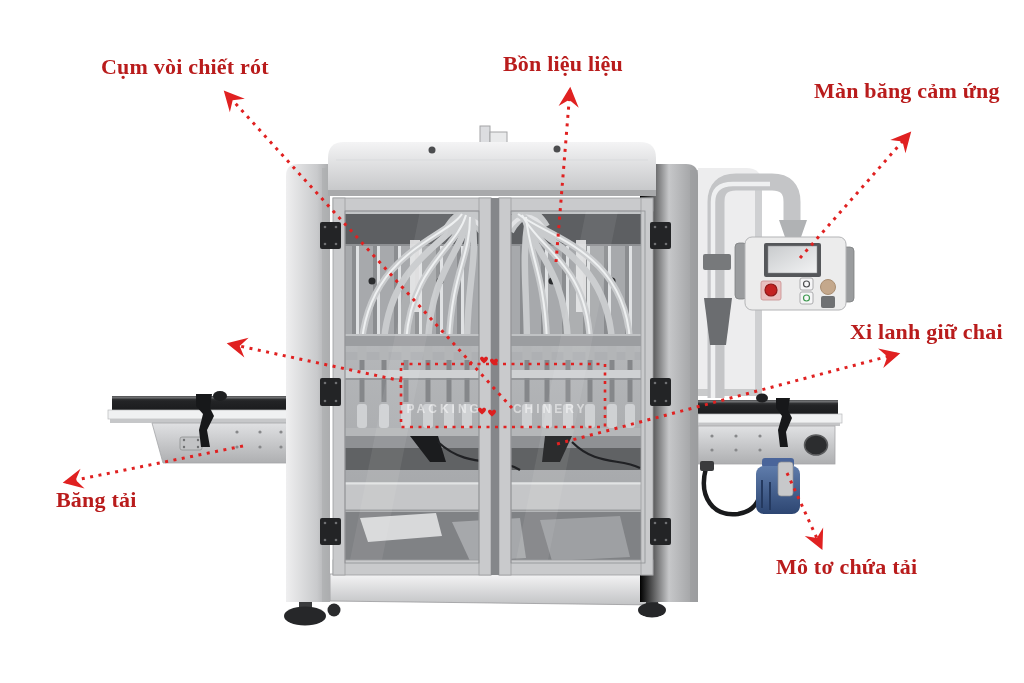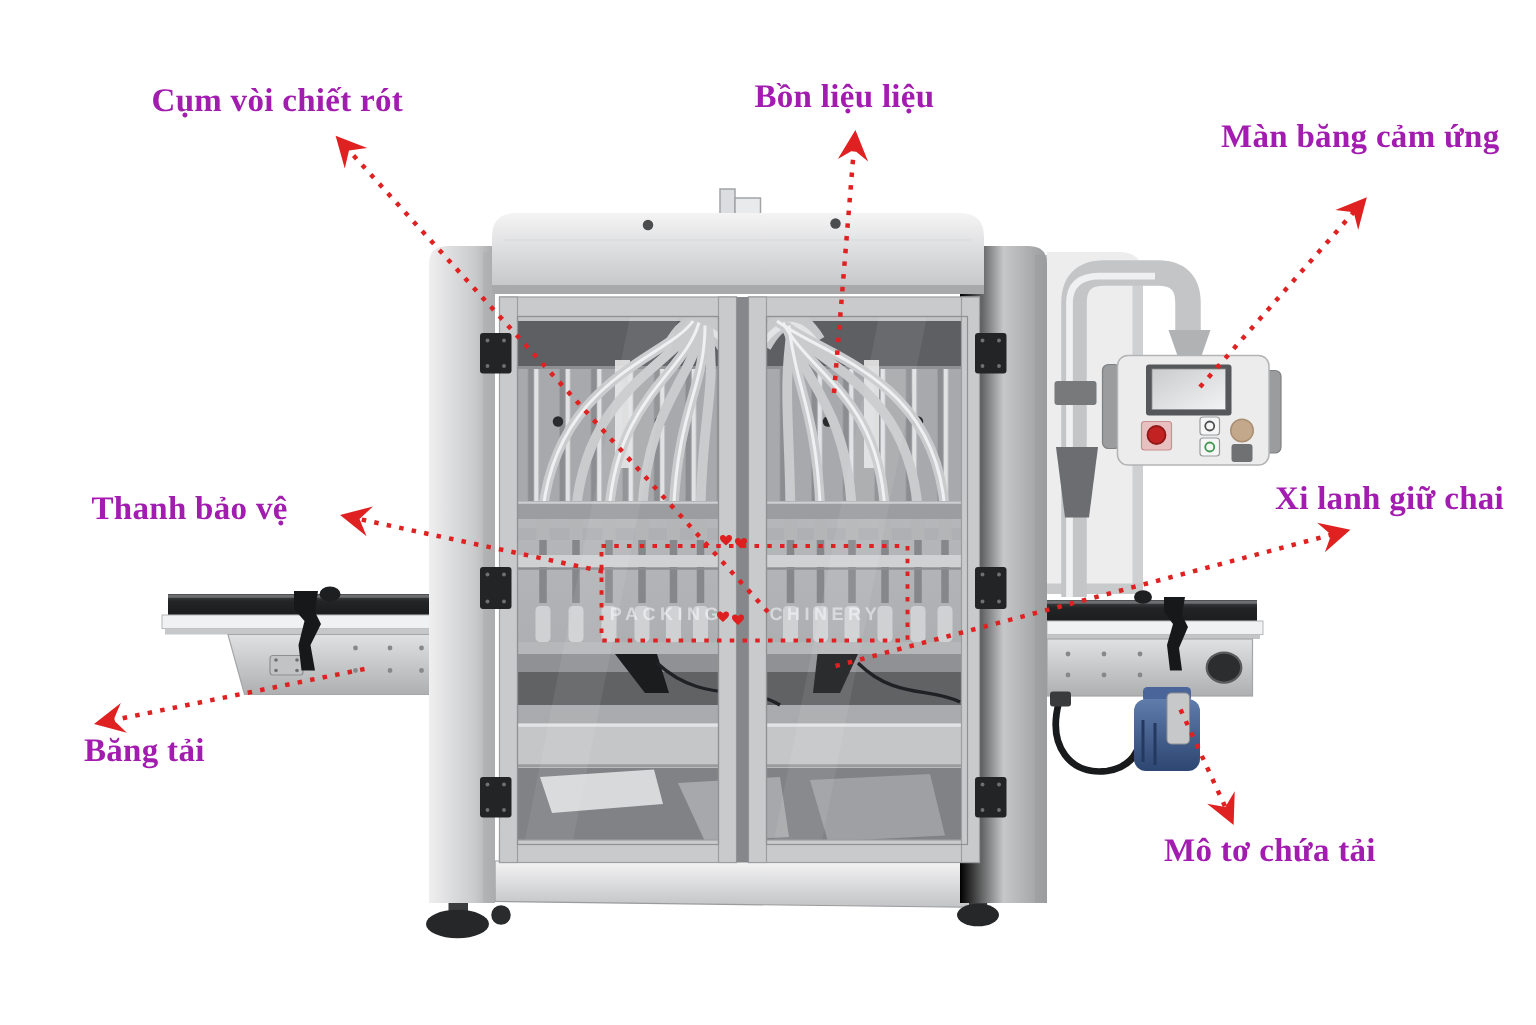--- a/index.html
+++ b/index.html
@@ -8,21 +8,21 @@
     width:1024px;height:683px;
     background:#ffffff;
     overflow:hidden;
     font-family:"Liberation Serif", serif;
   }
   .stage svg{position:absolute;left:0;top:0;}
   .lbl{
     position:absolute;
     font-weight:700;
     font-size:22px;
-    color:#a21caf;
+    color:#b91c1c;
     white-space:nowrap;
     letter-spacing:.2px;
     line-height:1.1;
   }
   .lbl-nozzle {left:101px; top:55px;}
   .lbl-tank   {left:503px; top:52px;}
   .lbl-screen {left:814px; top:79px;}
   .lbl-guard  {left:61px;  top:327px;}
   .lbl-cyl    {left:850px; top:320px;}
   .lbl-conv   {left:56px;  top:488px;}
@@ -381,18 +381,17 @@
       <line x1="557" y1="444" x2="897" y2="354" marker-end="url(#ah)"></line>
       <line x1="243" y1="446" x2="66" y2="482" marker-end="url(#ah)"></line>
       <line x1="787" y1="473" x2="821" y2="547" marker-end="url(#ah)"></line>
     </g>
   </g>
 </svg>
 
 <div class="lbl lbl-nozzle">Cụm vòi chiết rót</div>
 <div class="lbl lbl-tank">Bồn liệu liệu</div>
 <div class="lbl lbl-screen">Màn băng cảm ứng</div>
-<div class="lbl lbl-guard">Thanh bảo vệ</div>
 <div class="lbl lbl-cyl">Xi lanh giữ chai</div>
 <div class="lbl lbl-conv">Băng tải</div>
 <div class="lbl lbl-motor">Mô tơ chứa tải</div>
 
 </div>
 
 </body></html>

